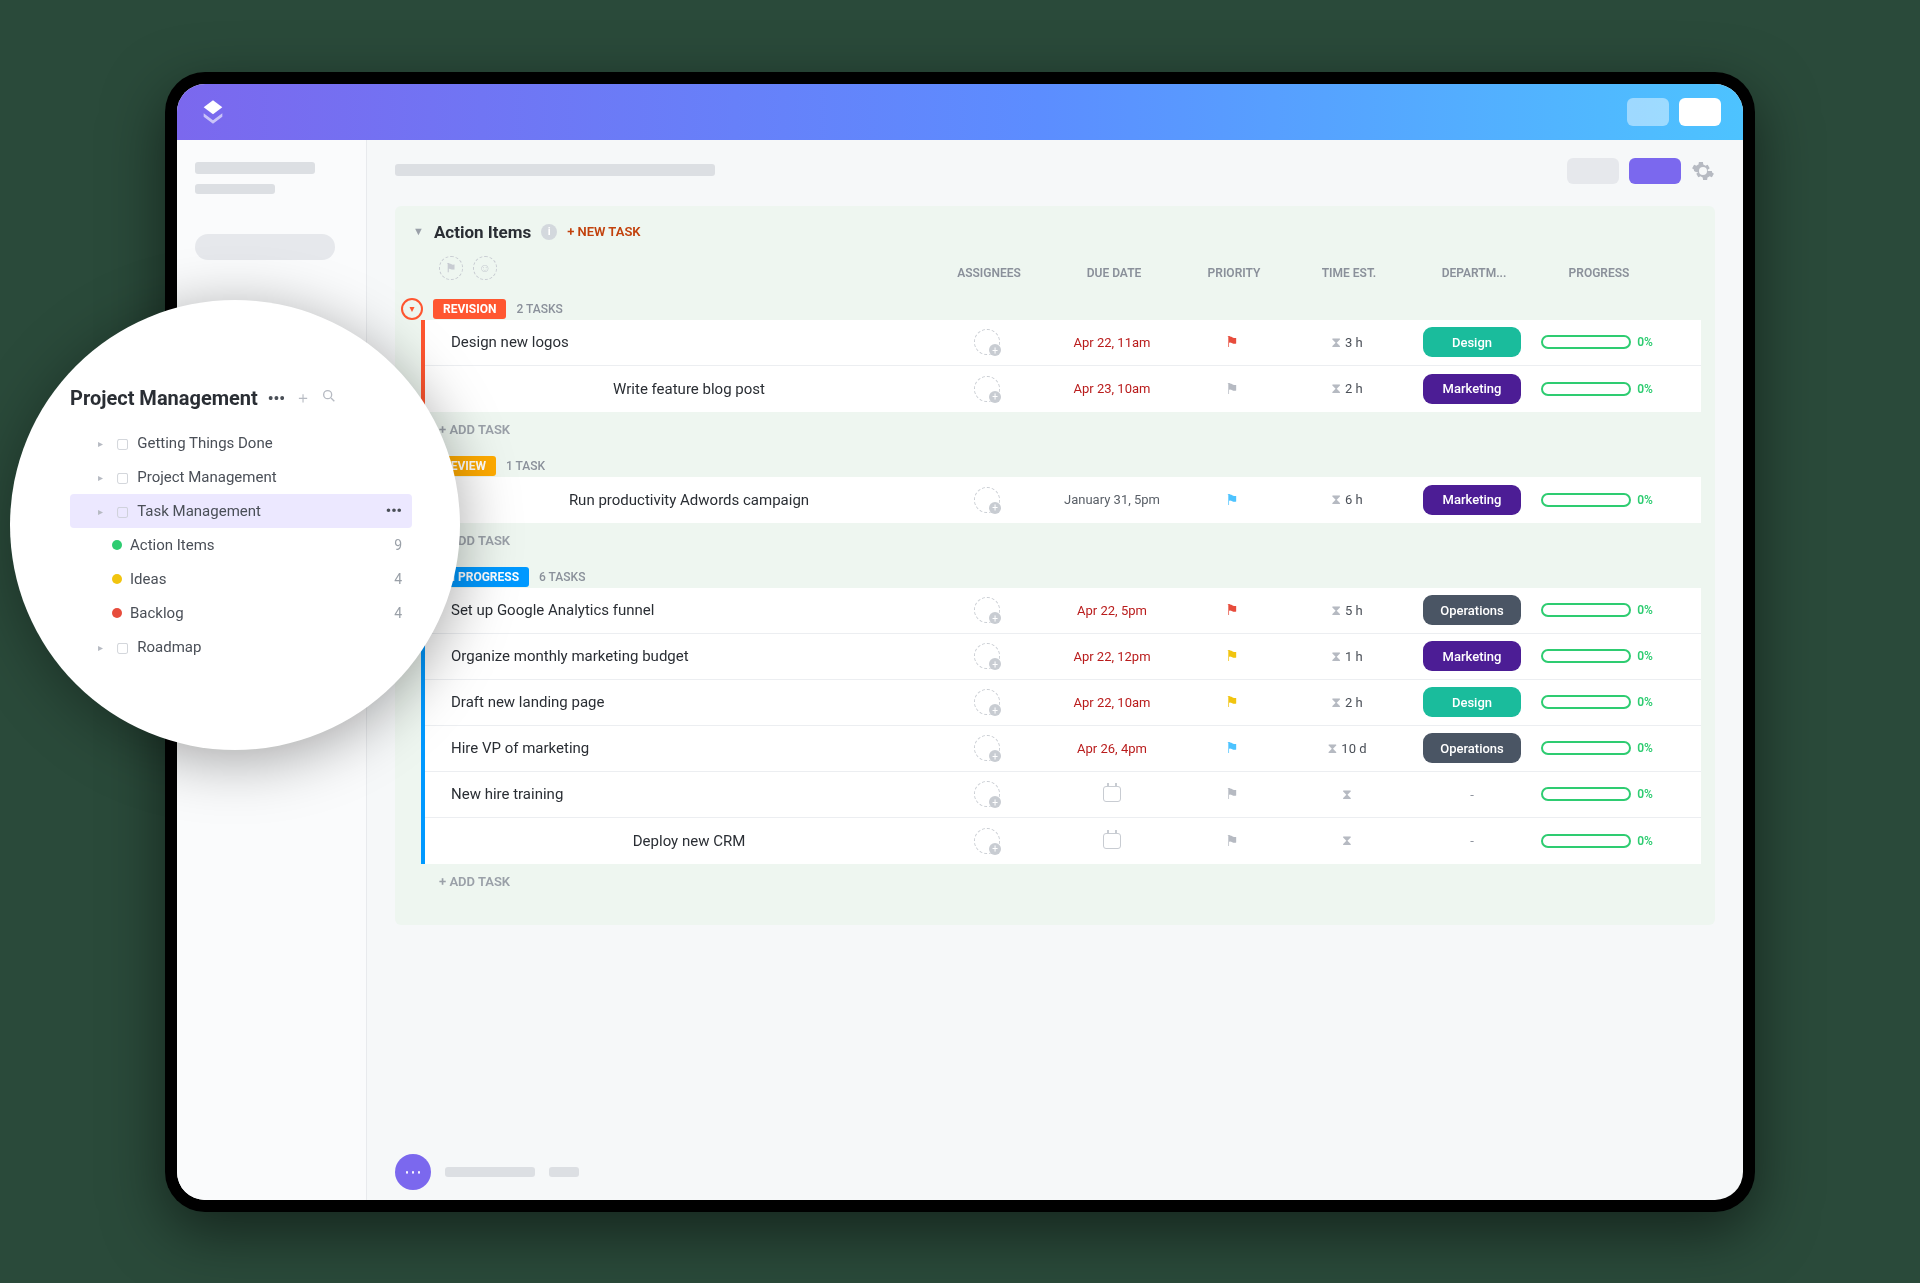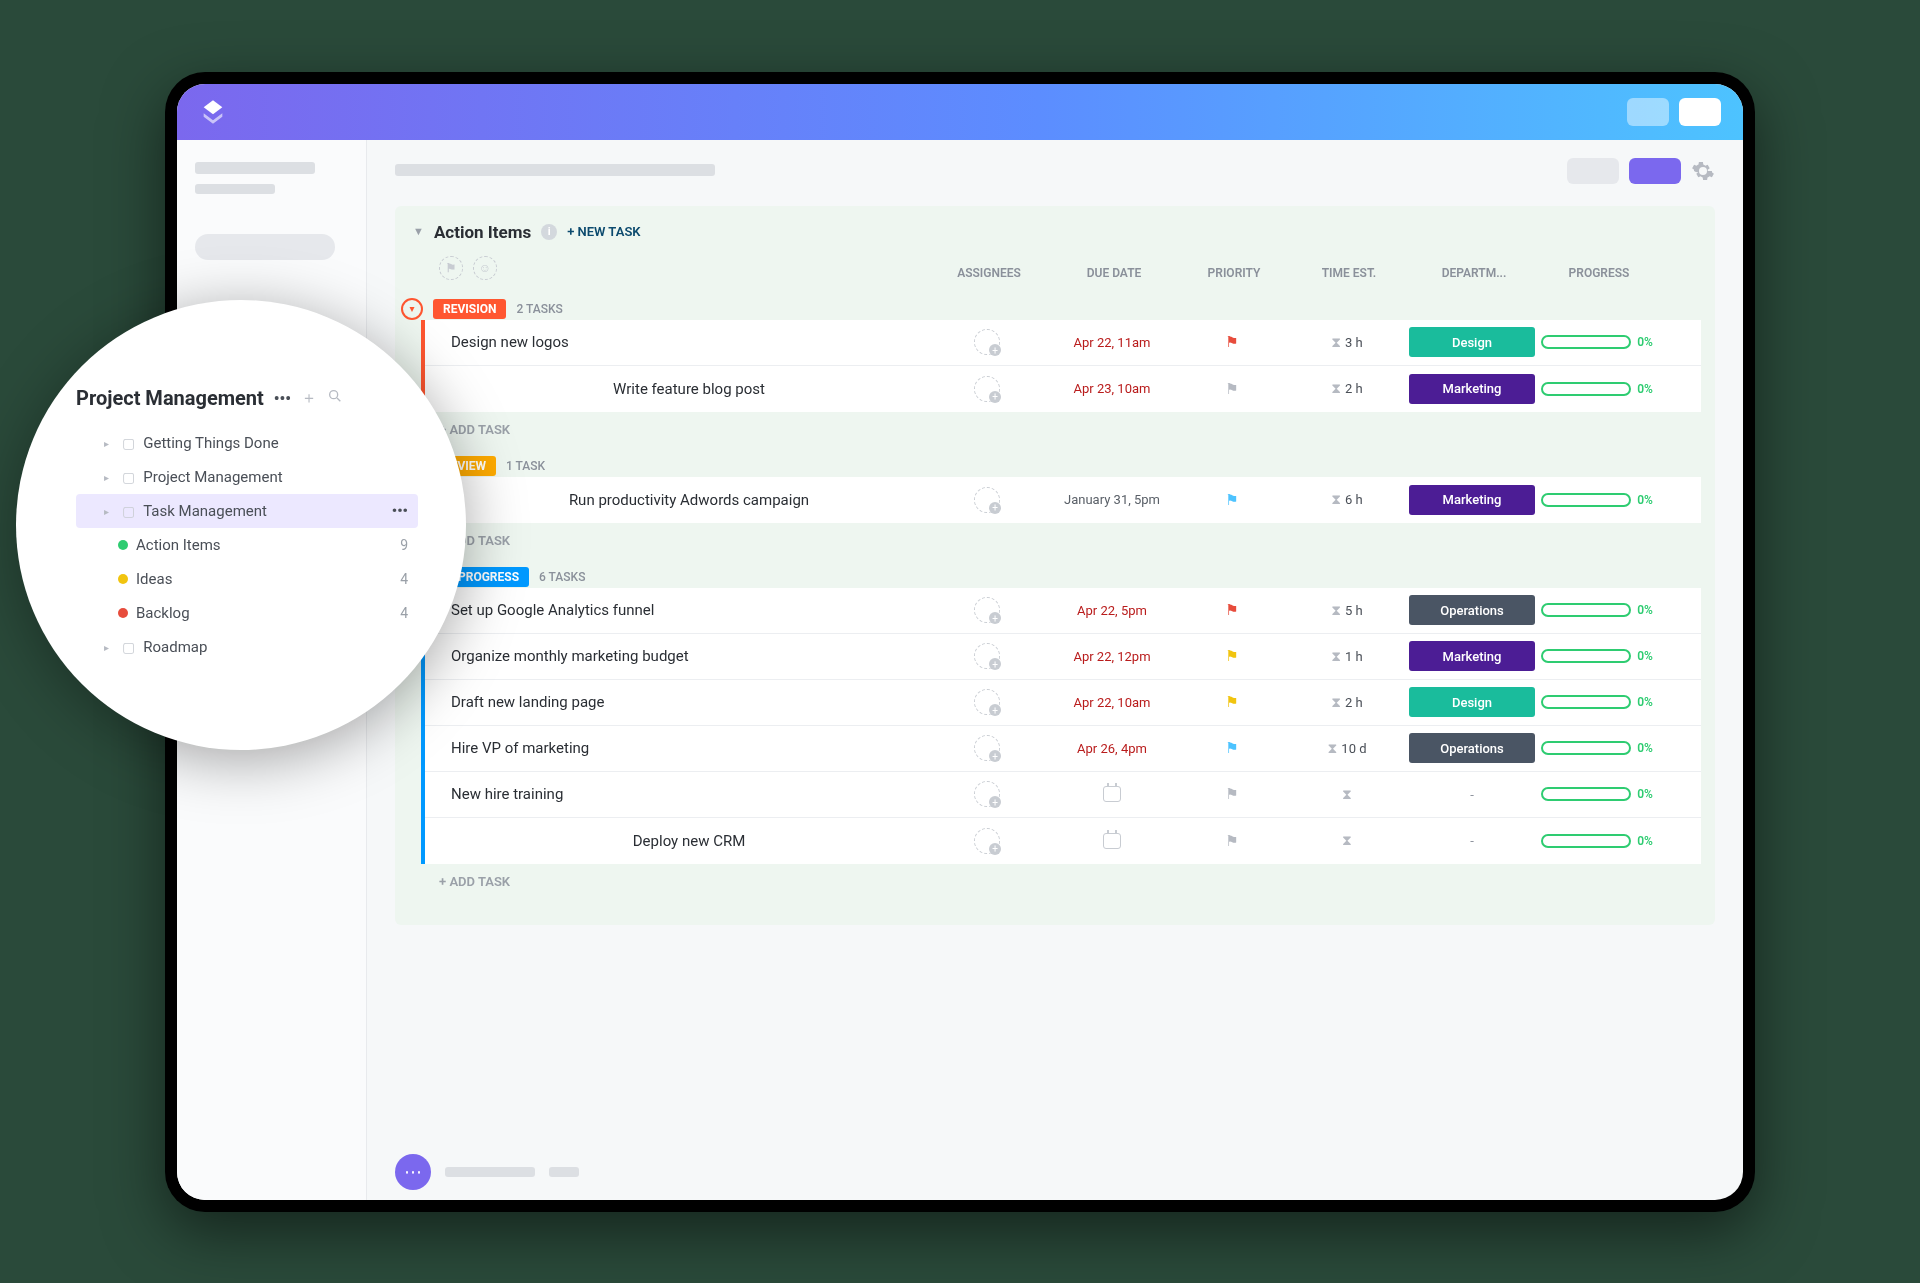--- a/index.html
+++ b/index.html
@@ -21,21 +21,21 @@
 .crumb-right { display: flex; gap: 10px; align-items: center; }
 .btn-skel { width: 52px; height: 26px; border-radius: 6px; background: #e6e8ec; }
 .btn-purple { background: #7b68ee; }
 .gear { width: 24px; height: 24px; color: #b6bac2; }
 .content { flex: 1; overflow: auto; padding: 12px 28px 28px 28px; }
 .panel { background: #eef6f0; border-radius: 6px; padding: 10px 14px 18px 14px; }
 .panel-head { display: flex; align-items: center; gap: 10px; padding: 6px 4px 14px 4px; }
 .panel-head .caret { color: #9aa0a8; font-size: 11px; }
 .panel-title { font-weight: 700; font-size: 17px; color: #2a2e34; }
 .info-icon { width: 16px; height: 16px; border-radius: 50%; background: #d3d8dd; display: inline-flex; align-items: center; justify-content: center; color: #fff; font-size: 11px; font-weight: 700; }
-.new-task-top { color: #0c4a6e; font-size: 13px; font-weight: 600; }
+.new-task-top { color: #c2410c; font-size: 13px; font-weight: 600; }
 .col-icons { display: flex; gap: 10px; padding-left: 26px; margin-bottom: 10px; }
 .ico-circle { width: 24px; height: 24px; border: 1.5px dashed #c8ccd2; border-radius: 50%; display: flex; align-items: center; justify-content: center; color: #c8ccd2; font-size: 12px; }
 .group { margin-bottom: 14px; }
 .group-head { display: flex; align-items: center; gap: 10px; margin-left: -8px; }
 .group-badge { font-size: 12px; font-weight: 700; color: #fff; padding: 3px 10px; border-radius: 3px; }
 .group-count { font-size: 12px; color: #8a909a; font-weight: 500; }
 .group-toggle { width: 22px; height: 22px; border: 2px solid; border-radius: 50%; display: flex; align-items: center; justify-content: center; font-size: 10px; }
 .column-headers { display: grid; grid-template-columns: 490px 120px 130px 110px 120px 130px 120px; font-size: 12px; color: #8a909a; font-weight: 600; padding: 0 0 8px 30px; align-items: center; }
 .column-headers > div { text-align: center; }
 .column-headers > div:first-child { text-align: left; }
@@ -45,33 +45,33 @@
 .task-name { font-size: 15px; color: #2a2e34; white-space: nowrap; overflow: hidden; text-overflow: ellipsis; }
 .cell { display: flex; align-items: center; justify-content: center; font-size: 13px; color: #4a4f57; gap: 4px; }
 .cell.due { color: #b91c1c; white-space: nowrap; }
 .cell.due.neutral { color: #5a6068; }
 .assignee { width: 26px; height: 26px; border: 1.5px dashed #c8ccd2; border-radius: 50%; display: flex; align-items: center; justify-content: center; color: #c8ccd2; font-size: 12px; position: relative; }
 .assignee::after { content: "+"; position: absolute; right: -2px; bottom: -2px; width: 12px; height: 12px; border-radius: 50%; background: #c8ccd2; color: #fff; font-size: 10px; display: flex; align-items: center; justify-content: center; }
 .flag { font-size: 15px; }
 .cal-ico { width: 18px; height: 16px; border: 1.5px solid #c8ccd2; border-radius: 3px; position: relative; }
 .cal-ico::before { content: ""; position: absolute; top: -4px; left: 3px; width: 2px; height: 4px; background: #c8ccd2; box-shadow: 8px 0 0 #c8ccd2; }
 .hourglass { font-size: 14px; color: #b6bac2; }
-.dept-tag { color: #fff; font-size: 13px; font-weight: 500; height: 30px; display: flex; align-items: center; justify-content: center; border-radius: 3px; width: 126px; margin: 0 auto; }
+.dept-tag { color: #fff; font-size: 13px; font-weight: 500; height: 30px; display: flex; align-items: center; justify-content: center; border-radius: 9px; width: 98px; margin: 0 auto; }
 .dept-design { background: #1abc9c; }
 .dept-marketing { background: #4c1d95; }
 .dept-operations { background: #4a5564; }
 .dept-none { color: #8a909a; }
 .progress-pill { width: 90px; height: 14px; border: 2px solid #2ecc71; border-radius: 8px; display: inline-block; }
 .progress-cell { display: flex; align-items: center; justify-content: center; gap: 6px; font-size: 12px; color: #2ecc71; font-weight: 600; }
 .add-task { font-size: 13px; color: #9aa0a8; font-weight: 600; padding: 10px 0 4px 30px; }
 .footer { height: 56px; display: flex; align-items: center; gap: 14px; padding: 0 28px; }
 .chat-btn { width: 36px; height: 36px; border-radius: 50%; background: #7b68ee; color: #fff; display: flex; align-items: center; justify-content: center; font-size: 18px; }
 
 
-.lens { position: absolute; width: 450px; height: 450px; border-radius: 50%; background: #fff; box-shadow: 0 10px 60px rgba(0,0,0,.35); left: 16px; top: 300px; padding: 86px 48px 40px 60px; overflow: hidden; }
+.lens { position: absolute; width: 450px; height: 450px; border-radius: 50%; background: #fff; box-shadow: 0 10px 60px rgba(0,0,0,.35); left: 10px; top: 300px; padding: 86px 48px 40px 60px; overflow: hidden; }
 .lens-title-row { display: flex; align-items: center; gap: 10px; margin-bottom: 16px; }
 .lens-title { font-weight: 700; font-size: 20px; color: #2a2e34; }
 .lens-dots { color: #4a4f57; font-weight: 700; }
 .lens-plus, .lens-search { color: #b6bac2; font-size: 16px; }
 .lens-list { list-style: none; }
 .lens-row { display: flex; align-items: center; font-size: 15px; color: #4a4f57; height: 34px; gap: 8px; padding: 0 10px; border-radius: 4px; }
 .lens-row.active { background: #ece8ff; }
 .lens-row .caret { color: #b6bac2; width: 10px; font-size: 10px; }
 .lens-row .folder { color: #c8ccd2; font-size: 14px; }
 .lens-row .count { margin-left: auto; color: #9aa0a8; font-size: 14px; }

